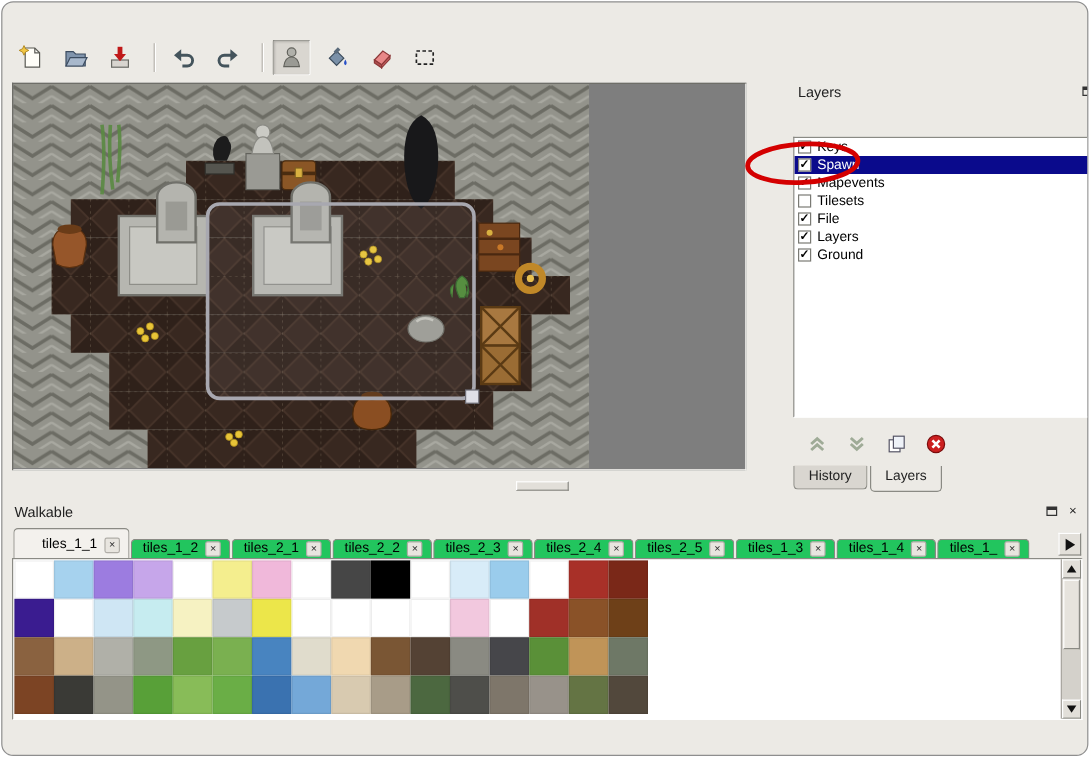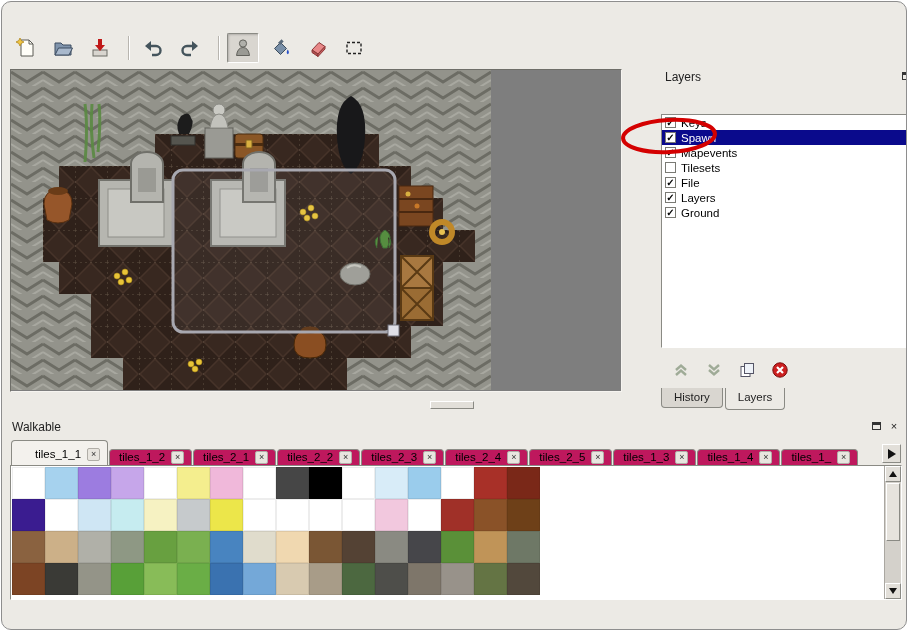--- a/index.html
+++ b/index.html
@@ -57,21 +57,21 @@
           border: 1px solid #8a8a84; border-top: none; border-radius: 0 0 4px 4px; margin-right: 2px; }
   .dtab.active { background: #eceae5; padding-bottom: 6px; }
 
   
   .annotation { position: absolute; left: 615px; top: 112px; z-index: 9; pointer-events: none; }
 
   
   .tilesets-dock { position: absolute; left: 4px; top: 416px; width: 899px; height: 184px; }
   .ts-tabs { position: absolute; left: 5px; right: 28px; top: 20px; height: 27px; display: flex; align-items: flex-end; overflow: hidden; }
   .ts-tab { display: flex; align-items: center; gap: 6px; padding: 3px 7px 4px 9px; height: 16px;
-            background: #be185d; border: 1px solid #8a8a84; border-bottom: none; border-radius: 4px 4px 0 0;
+            background: #22c55e; border: 1px solid #8a8a84; border-bottom: none; border-radius: 4px 4px 0 0;
             margin-right: 1px; font-size: 11.5px; white-space: nowrap; }
   .ts-tab.active { background: #f3f1ed; height: 25px; padding-top: 6px; padding-left: 23px; }
   .ts-close { width: 13px; height: 13px; font-size: 9px; line-height: 11px; text-align: center; color: #333;
               background: #e8e5df; border: 1px solid #b0ada7; border-radius: 2px; }
   .ts-scroll { position: absolute; right: 4px; top: 26px; width: 19px; height: 19px; background: #e2dfd9;
                border: 1px solid; border-color: #ffffff #8a8a84 #8a8a84 #ffffff; display: flex; align-items: center; justify-content: center; }
   .tri-right { width: 0; height: 0; border-left: 8px solid #111; border-top: 5px solid transparent; border-bottom: 5px solid transparent; }
   .ts-content { position: absolute; left: 4px; right: 3px; top: 47px; bottom: 2px; background: #ffffff;
                 border: 1px solid; border-color: #8a8a84 #ffffff #ffffff #8a8a84; overflow: hidden; }
   .palette { position: absolute; left: 1px; top: 1px; display: grid; grid-template-columns: repeat(16, 33px); grid-auto-rows: 32px; }

